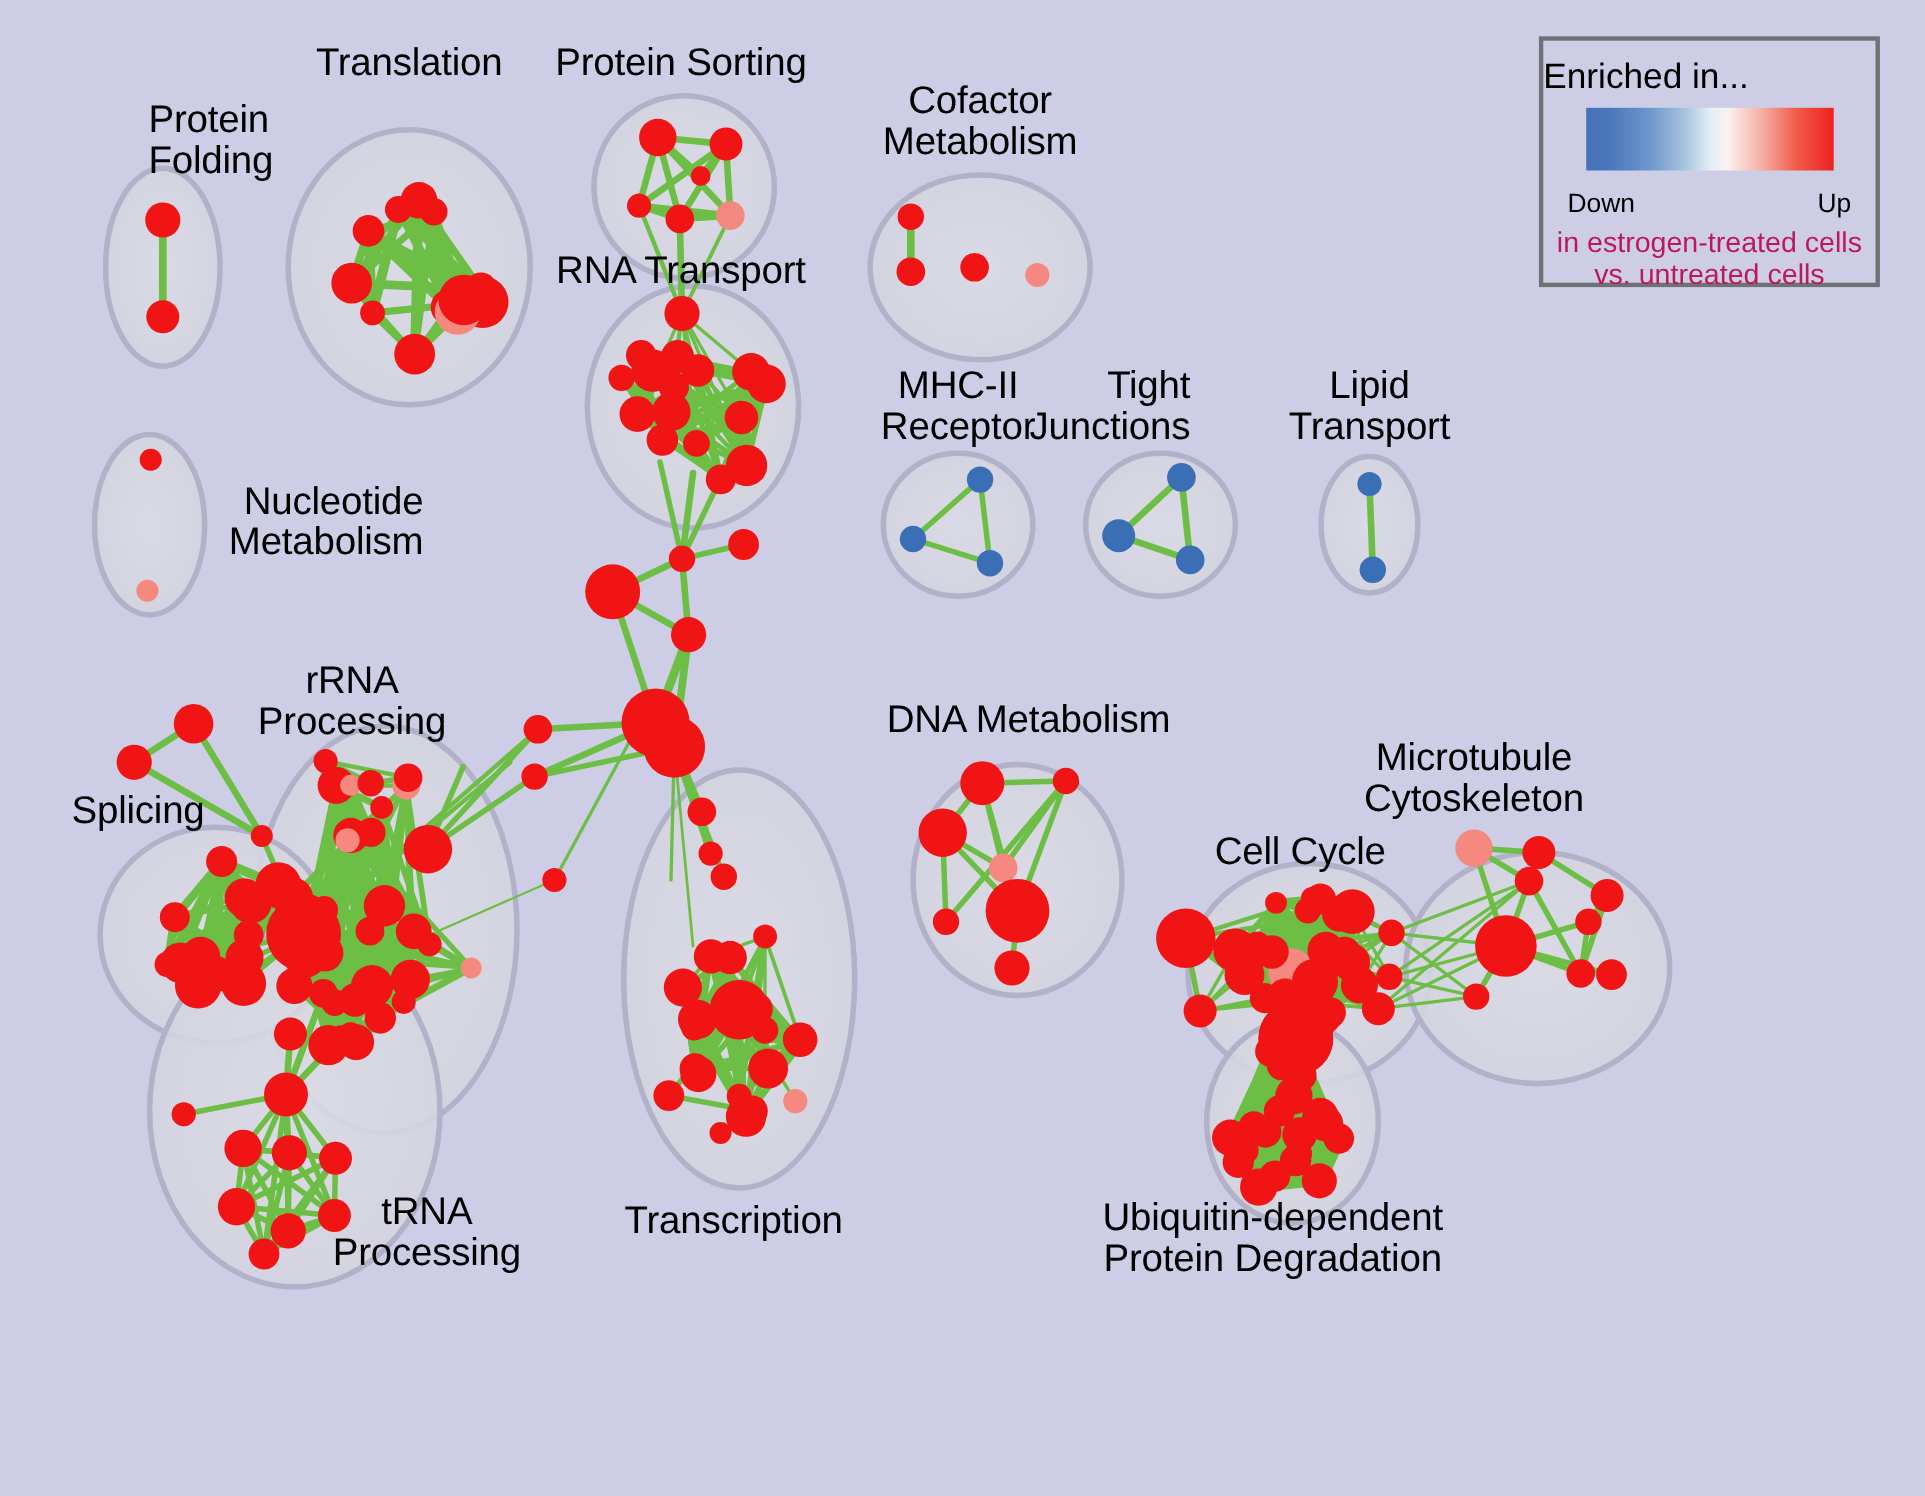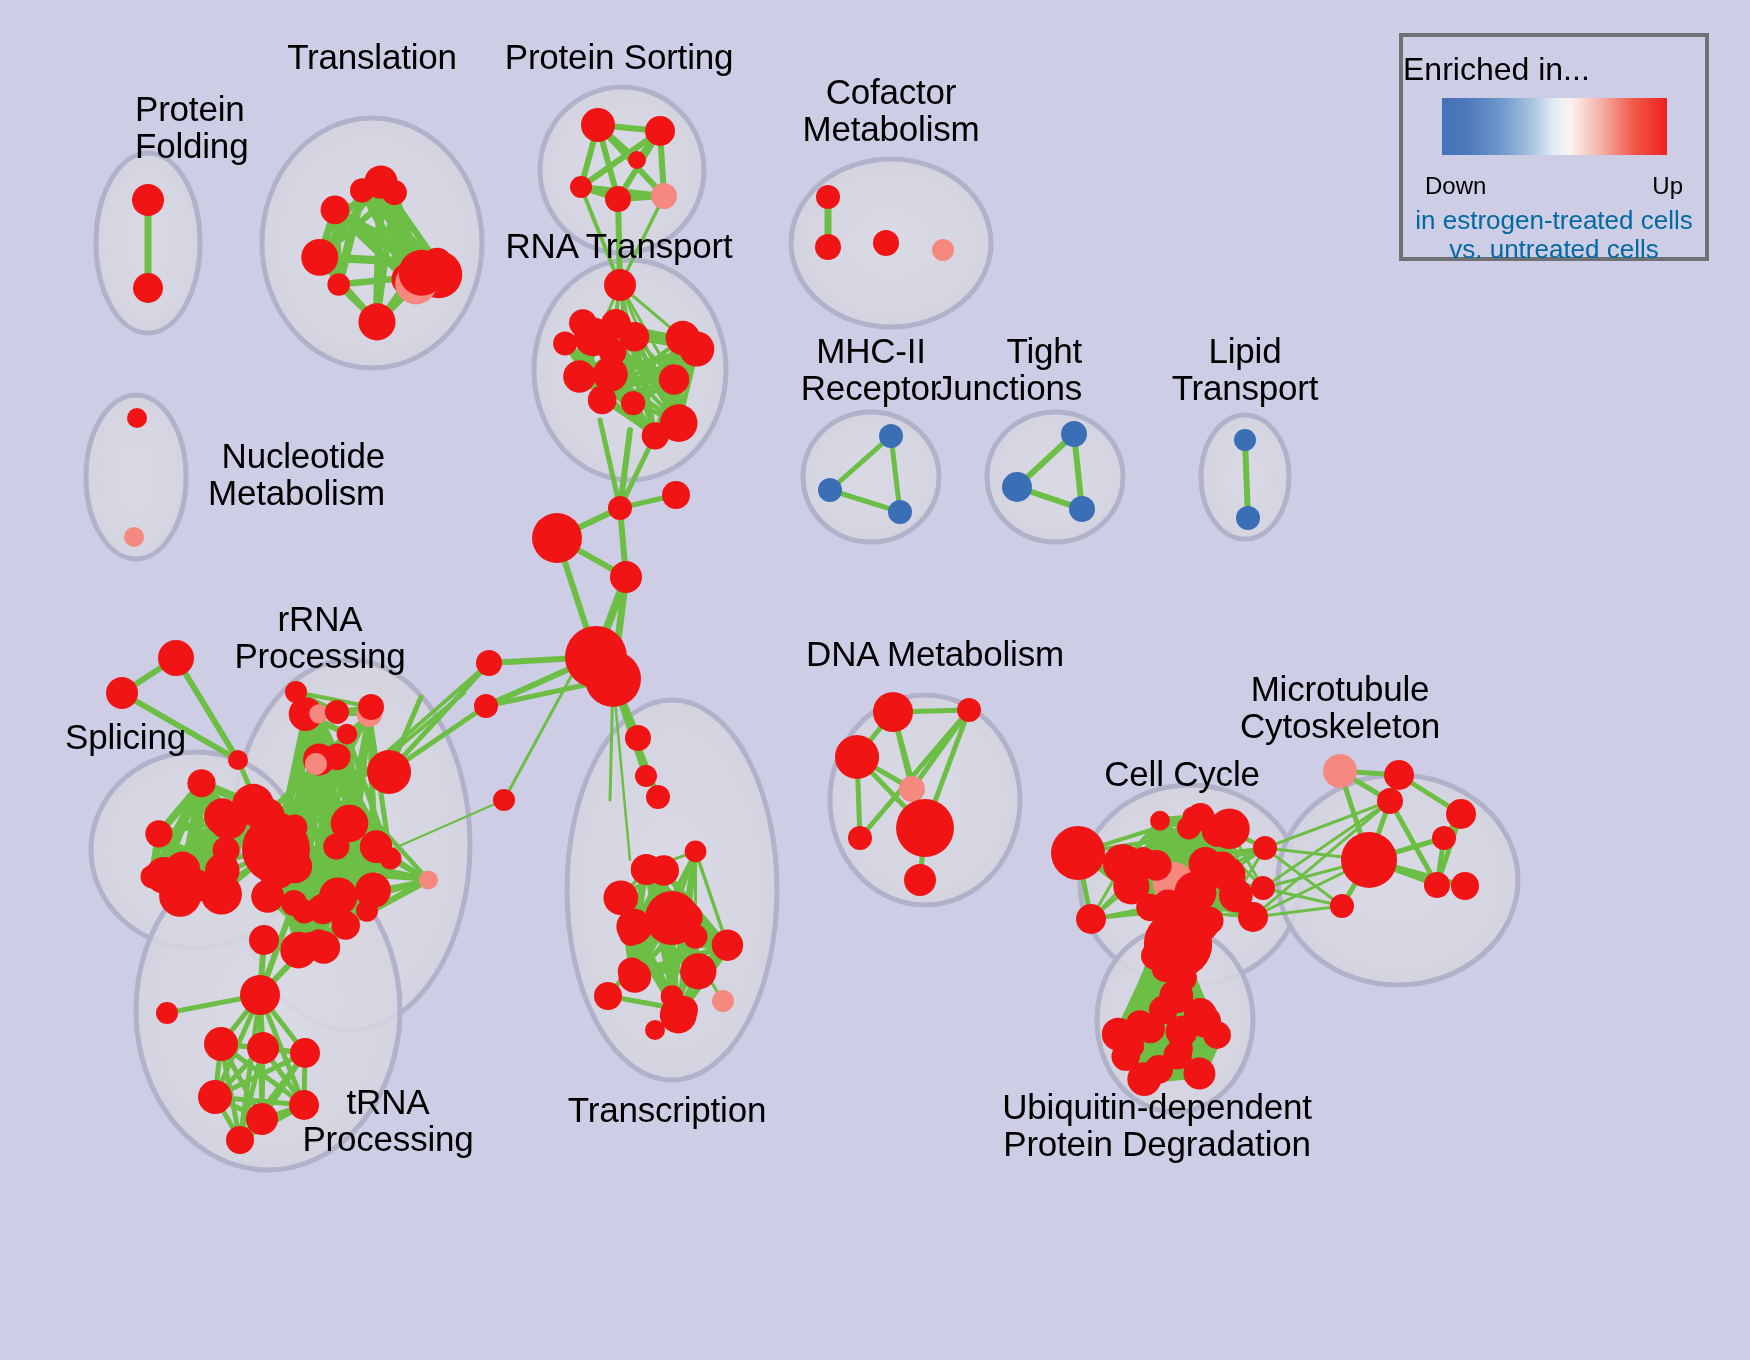--- a/index.html
+++ b/index.html
@@ -61,21 +61,21 @@
     display: flex;
     justify-content: space-between;
     padding: 0 22px;
     margin-top: 17px;
     font-size: 24px;
     color: #000;
   }
   .legend-sub {
     text-align: center;
     font-size: 26px;
-    color: #0369a1;
+    color: #be185d;
     line-height: 1.12;
   }
   #legend-sub1 { margin-top: 6px; }
 </style>
 </head>
 <body>
 
 <div id="canvas">
 
   <svg id="net" viewBox="0 0 1750 1360" xmlns="http://www.w3.org/2000/svg">

